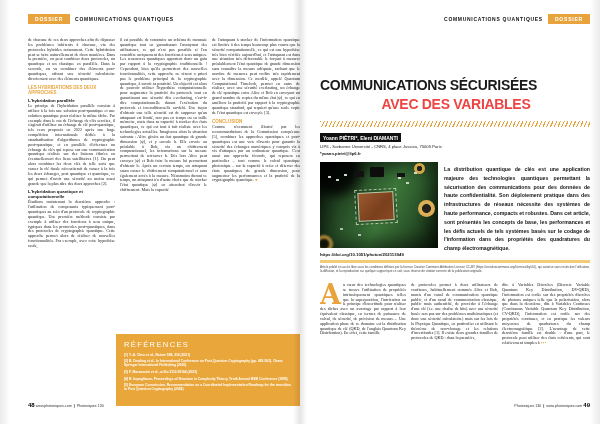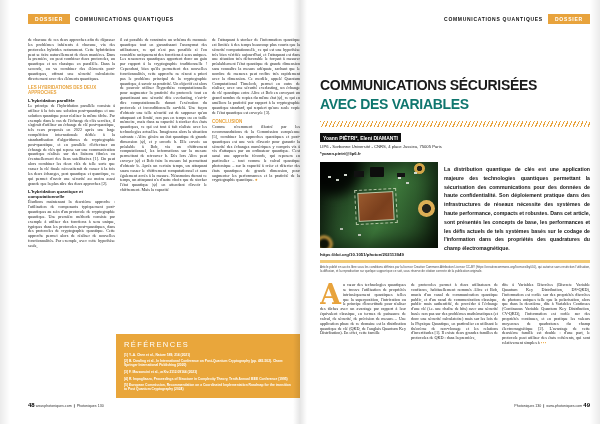--- a/index.html
+++ b/index.html
@@ -26,35 +26,35 @@
   .col{position:absolute;overflow:hidden;text-align:justify;
        font-family:"Liberation Serif",serif;font-size:4.2px;line-height:4.85px;color:#1b1b1b;}
   .bp{margin:0 0 2.5px 0;}
   .h-orange{font-family:"Liberation Sans",sans-serif;color:#E8A33C;font-weight:bold;
             font-size:4.5px;line-height:5.2px;margin:3px 0 1.5px 0;text-transform:uppercase;text-align:left;}
   .h-sub{font-family:"Liberation Sans",sans-serif;font-weight:bold;font-size:4.4px;line-height:5px;
          margin:2.5px 0 1.5px 0;text-align:left;color:#111;}
   .endmark{color:#E8A33C;font-size:4.5px;}
 
   
-  .refbox{position:absolute;left:116px;top:334px;width:184px;height:64px;background:#E9A63B;
+  .refbox{position:absolute;left:116px;top:334px;width:184px;height:72px;background:#E9A63B;
           color:#fff;padding:6px 8px;box-sizing:border-box;overflow:hidden;}
   .refbox .rtitle{font-size:7.5px;letter-spacing:1.4px;font-weight:normal;margin-bottom:3.5px;}
   .refbox .ritem{font-size:3.3px;line-height:4.1px;font-weight:bold;margin-bottom:2.6px;text-align:left;}
 
   
   .foot{position:absolute;top:402px;font-size:3.6px;color:#333;}
   .foot .pnum{font-size:6px;font-weight:bold;color:#000;}
   .foot-left{left:28px;}
   .foot-right{right:10px;text-align:right;}
 
   
   .title{position:absolute;left:320px;top:44px;width:272px;
          font-size:14px;line-height:18.5px;font-weight:bold;letter-spacing:-.3px;color:#1a1a1a;margin-top:32px;}
-  .title .t-accent{color:#0f766e;}
+  .title .t-accent{color:#ef4444;text-align:center;}
   .hatch{position:absolute;left:320px;top:121px;width:270px;height:6px;
          background:repeating-linear-gradient(115deg,#E8A33C 0 1px,transparent 1px 3.4px);}
   .authors{position:absolute;left:320px;top:133px;background:#101010;color:#fff;
            font-size:5px;font-weight:bold;padding:1.5px 3px;}
   .affil{position:absolute;left:320px;top:144px;font-size:4.2px;color:#222;}
   .email{position:absolute;left:320px;top:151px;font-size:4.2px;font-weight:bold;color:#111;}
 
   .photo{position:absolute;left:320px;top:162px;width:118px;height:86px;overflow:hidden;
          background:linear-gradient(115deg,#0a140a 0%,#1e3a1e 16%,#2e5c2e 38%,#3d783b 55%,#2a5429 76%,#0f1d0c 100%);
          box-shadow:inset 0 0 18px 6px rgba(0,0,0,.55);}

